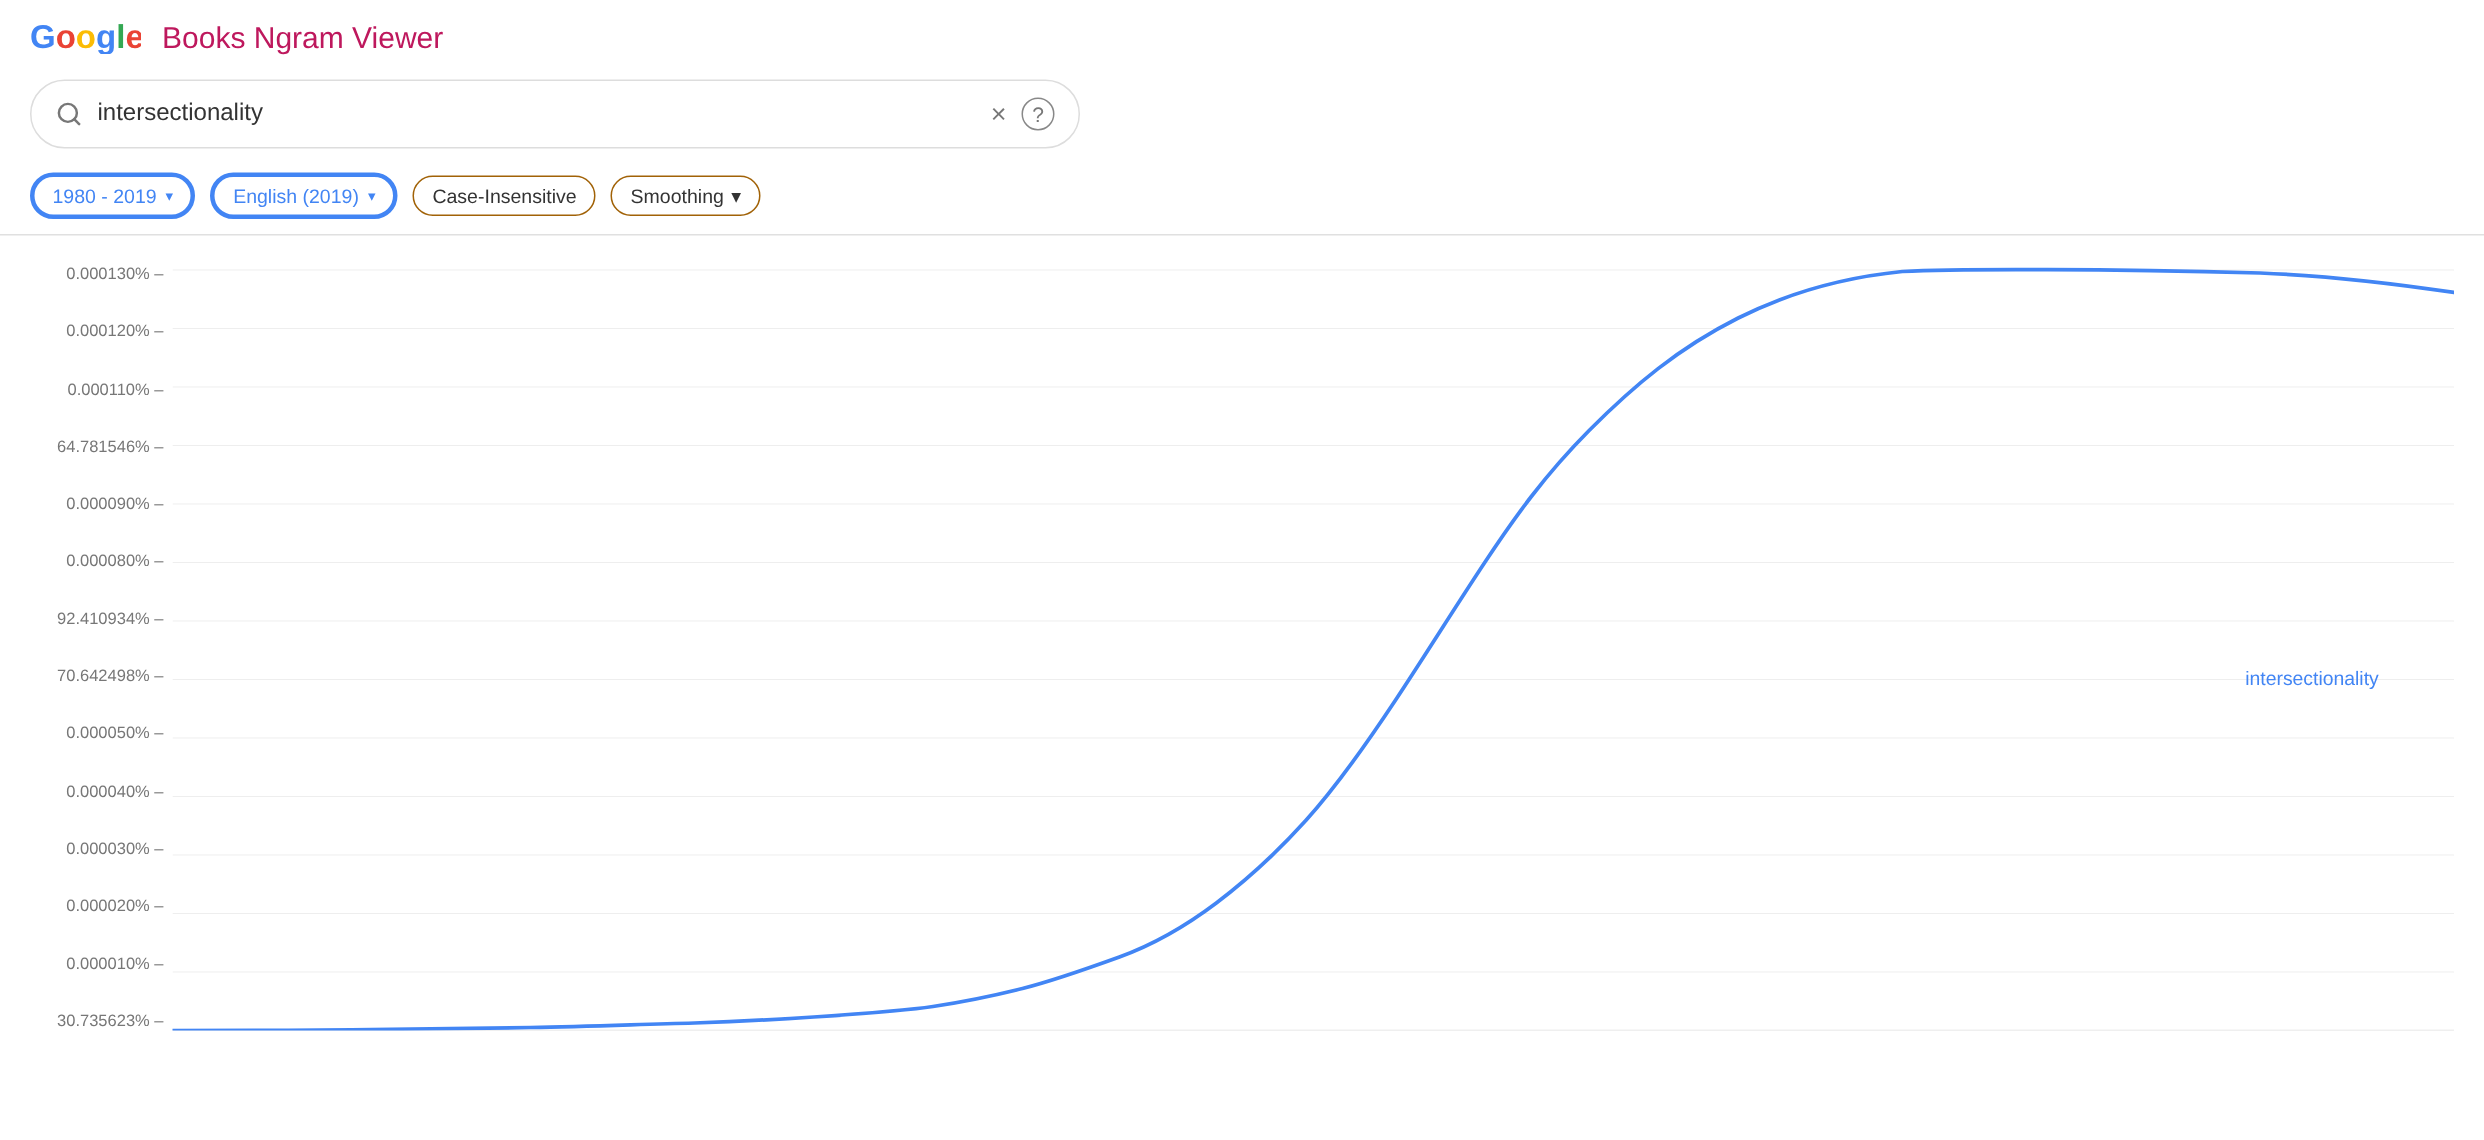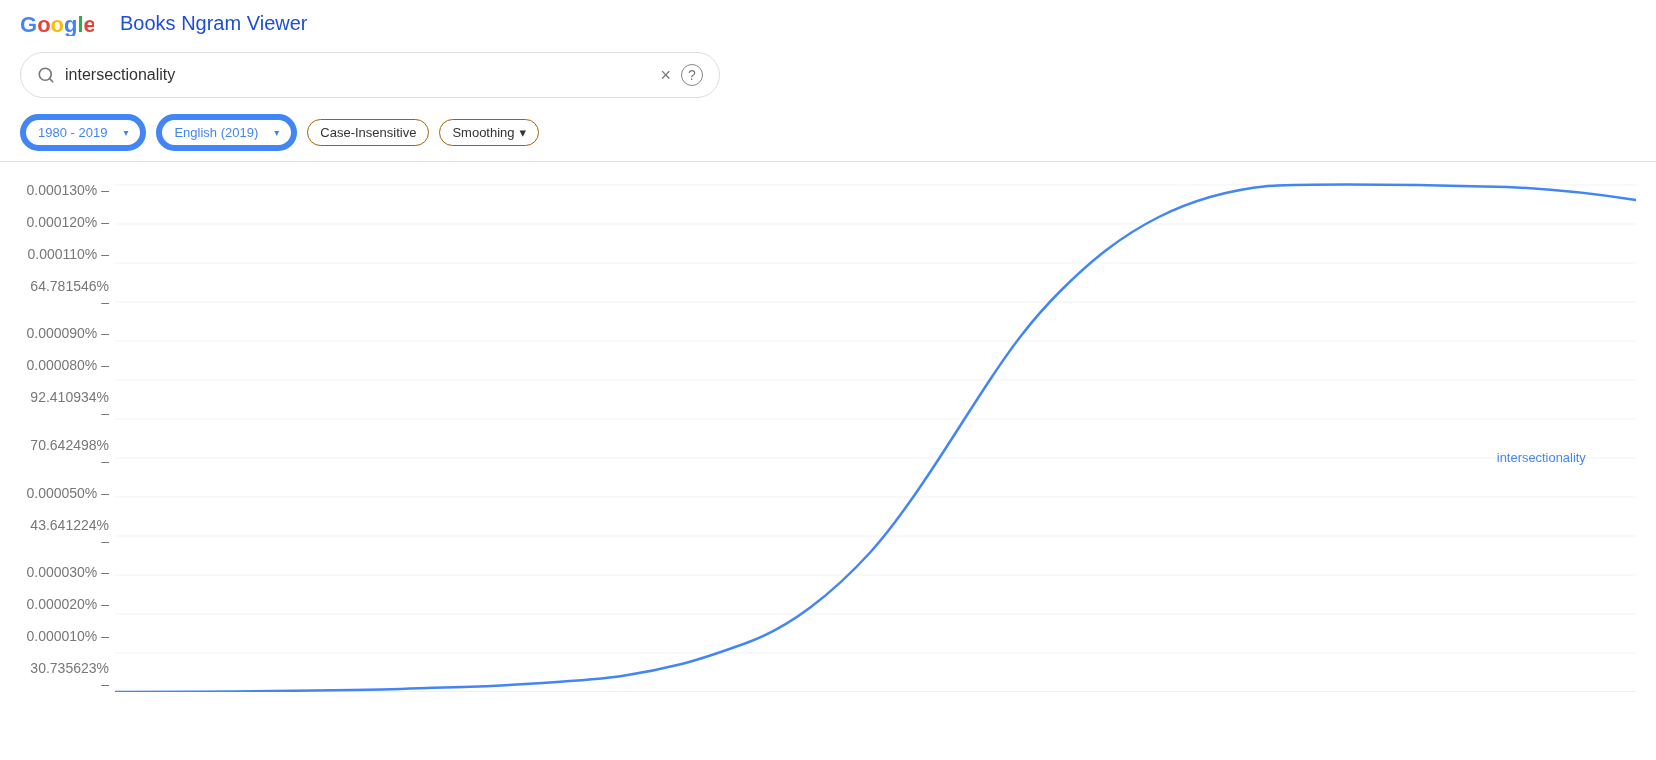--- a/index.html
+++ b/index.html
@@ -1,21 +1,21 @@
 <!DOCTYPE html>
 <html><head>
   <meta charset="utf-8">
   <style>
     * { margin: 0; padding: 0; box-sizing: border-box; }
     body { font-family: Arial, sans-serif; background: #fff; color: #333; width: 1656px; min-height: 760px; }
 
     
     .header {
       display: flex;
-      align-items: flex-start;
+      align-items: center;
       padding: 12px 20px;
       gap: 8px;
     }
 
     
     .search-bar-container {
       padding: 0 20px 10px 20px;
     }
     .search-bar {
       display: flex;
@@ -65,23 +65,23 @@
     
     .filter-bar {
       display: flex;
       align-items: center;
       padding: 6px 20px 10px 20px;
       gap: 10px;
     }
     .filter-chip {
       display: flex;
       align-items: center;
-      gap: 16px;
+      gap: 6px;
       padding: 5px 12px;
-      border: 6px solid #f9a8d4;
+      border: 3px solid #f9a8d4;
       border-radius: 20px;
       font-size: 13px;
       cursor: pointer;
       background: #fff;
       color: #333;
       justify-content: space-between;
     }
     .filter-chip.blue-border {
       border-color: #4285F4;
       color: #4285F4;
@@ -124,21 +124,21 @@
       position: absolute;
       left: 0;
       top: 0;
       bottom: 30px;
       width: 95px;
       display: flex;
       flex-direction: column-reverse;
       justify-content: space-between;
     }
     .y-label {
-      font-size: 14px;
+      font-size: 11px;
       color: #777;
       text-align: right;
       padding-right: 6px;
     }
     .chart-svg-area {
       position: absolute;
       left: 95px;
       right: 0;
       top: 0;
       bottom: 30px;
@@ -162,21 +162,21 @@
 <body>
 
 <div class="header">
   <span>
     <svg width="74" height="24" viewBox="0 0 74 24" xmlns="http://www.w3.org/2000/svg">
       <text x="0" y="20" font-size="22" font-family="Arial" font-weight="bold">
         <tspan fill="#4285F4">G</tspan><tspan fill="#EA4335">o</tspan><tspan fill="#FBBC05">o</tspan><tspan fill="#4285F4">g</tspan><tspan fill="#34A853">l</tspan><tspan fill="#EA4335">e</tspan>
       </text>
     </svg>
   </span>
-  <span style="font-size:20px;color:#1d4ed8;font-weight:400;margin-left:18px;">Books Ngram Viewer</span>
+  <span style="font-size:20px;color:#be185d;font-weight:400;margin-left:6px;">Books Ngram Viewer</span>
 </div>
 
 <div class="search-bar-container">
   <div class="search-bar">
     <span class="search-icon-wrap">
       <svg width="18" height="18" viewBox="0 0 24 24" fill="none" stroke="#777" stroke-width="2.2" stroke-linecap="round" stroke-linejoin="round">
         <circle cx="11" cy="11" r="8"></circle>
         <line x1="21" y1="21" x2="16.65" y2="16.65"></line>
       </svg>
     </span>
@@ -207,21 +207,21 @@
 <hr class="divider">
 
 <div class="chart-area">
   <div class="chart-wrapper">
 
     <div class="y-axis-labels">
       <span class="y-label">30.735623% –</span>
       <span class="y-label">0.000010% –</span>
       <span class="y-label">0.000020% –</span>
       <span class="y-label">0.000030% –</span>
-      <span class="y-label">43.641224% –</span>
+      <span class="y-label">0.000040% –</span>
       <span class="y-label">0.000050% –</span>
       <span class="y-label">70.642498% –</span>
       <span class="y-label">92.410934% –</span>
       <span class="y-label">0.000080% –</span>
       <span class="y-label">0.000090% –</span>
       <span class="y-label">64.781546% –</span>
       <span class="y-label">0.000110% –</span>
       <span class="y-label">0.000120% –</span>
       <span class="y-label">0.000130% –</span>
     </div>

